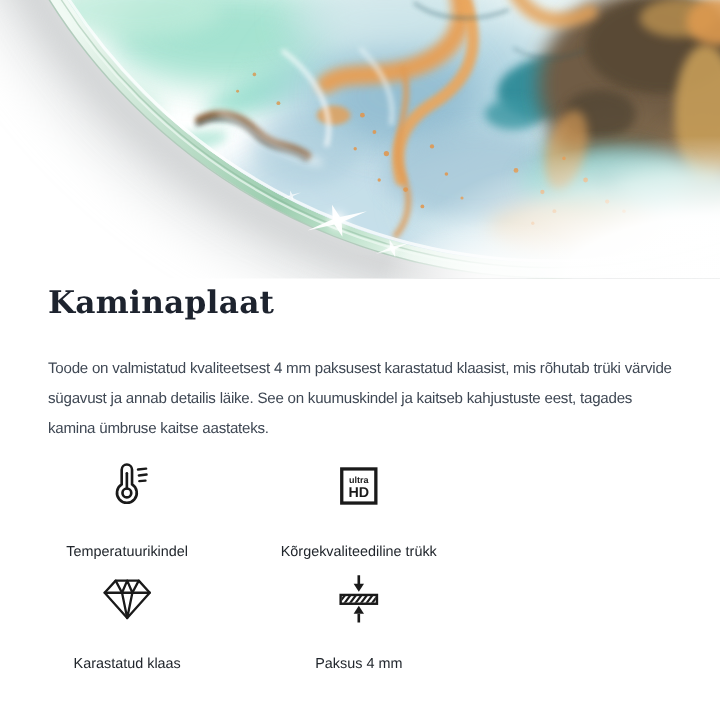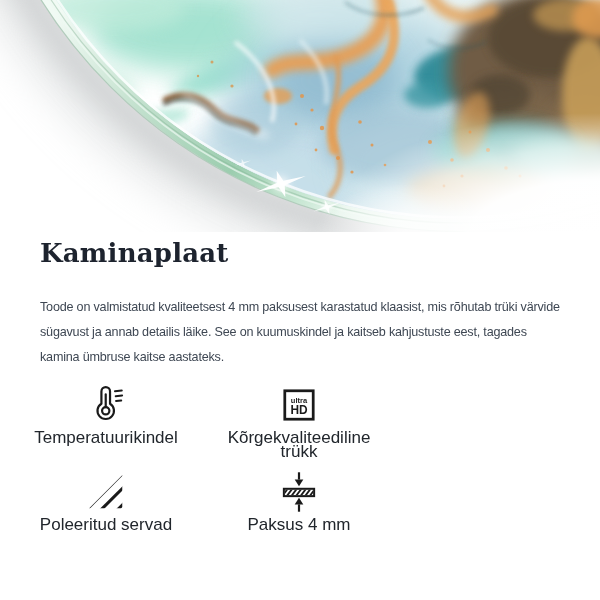--- a/index.html
+++ b/index.html
@@ -18,21 +18,21 @@
   }
   .title span{display:block}
   .desc{margin-top:24px;color:var(--body,#3e4753)}
   .desc-line{font-size:12.6px;line-height:25px;letter-spacing:-.2px;white-space:nowrap}
   .features{margin:13px 0 0 -20px;width:566px}
   .frow{display:flex;align-items:flex-start}
   .frow + .frow{margin-top:11px}
   .fcell{width:172px;flex:none;text-align:center}
   .fcell + .fcell{margin-left:21px}
   .ficon{height:48px;display:flex;justify-content:center;color:var(--icon,#1a1a1a)}
-  .flabel{margin-top:0;font-size:17px;line-height:14px;color:var(--label,#21262c)}
+  .flabel{margin-top:21px;font-size:12px;line-height:14px;color:var(--label,#21262c)}
 </style>
 </head>
 <body>
 
 <div class="hero">
   <svg width="600" height="232" viewBox="0 0 600 232">
     <defs>
       <filter id="fb2" x="-60%" y="-60%" width="220%" height="220%">
           <feGaussianBlur stdDeviation="2"></feGaussianBlur>
         </filter>
@@ -220,43 +220,32 @@
             <text x="24" y="34" text-anchor="middle" font-family="Liberation Sans, sans-serif" font-size="13" font-weight="800" fill="currentColor">HD</text>
           </svg>
         </div>
         <div class="flabel">Kõrgekvaliteediline trükk</div>
       </div>
 
 
     </div>
     <div class="frow">
 
-
-      <div class="fcell">
-        <div class="ficon">
-          <svg width="44" height="44" viewBox="0 0 48 48">
-            <defs>
-                <clipPath id="triClip">
-                  <path d="M5.5 42 L42 5.5 L42 42 Z"></path>
-                </clipPath>
-              </defs>
-            <g clip-path="url(#triClip)" stroke="currentColor" stroke-width="3.4">
-              <path d="M0 16 L16 0"></path>
-                <path d="M0 26 L26 0"></path>
-                <path d="M0 36 L36 0"></path>
-              <path d="M0 46 L46 0"></path>
-                <path d="M8 54 L54 8"></path>
-                <path d="M18 62 L62 18"></path>
-              <path d="M28 70 L70 28"></path>
-                <path d="M38 78 L78 38"></path>
-            </g>
-          </svg>
-        </div>
-        <div class="flabel">Poleeritud servad</div>
-      </div>
+      <div class="fcell">
+        <div class="ficon">
+          <svg width="44" height="44" viewBox="0 0 48 48" fill="none" stroke="currentColor" stroke-width="2.1" stroke-linecap="round" stroke-linejoin="round">
+            <path d="M13.5 7.5 H34.5 L44.5 18.5 L24 41.5 L3.5 18.5 Z"></path>
+            <path d="M3.5 18.5 H44.5"></path>
+            <path d="M13.5 7.5 L19.3 18.5 L24 7.5 L28.7 18.5 L34.5 7.5"></path>
+            <path d="M19.3 18.5 L24 41.5 L28.7 18.5"></path>
+          </svg>
+        </div>
+        <div class="flabel">Karastatud klaas</div>
+      </div>
+
 
       <div class="fcell">
         <div class="ficon">
           <svg width="44" height="44" viewBox="0 0 48 48">
             <defs>
                 <clipPath id="barClip">
                   <rect x="8.5" y="21.5" width="31" height="6"></rect>
                 </clipPath>
               </defs>
             <rect x="7.5" y="20.5" width="33" height="8" fill="none" stroke="currentColor" stroke-width="2.2"></rect>

